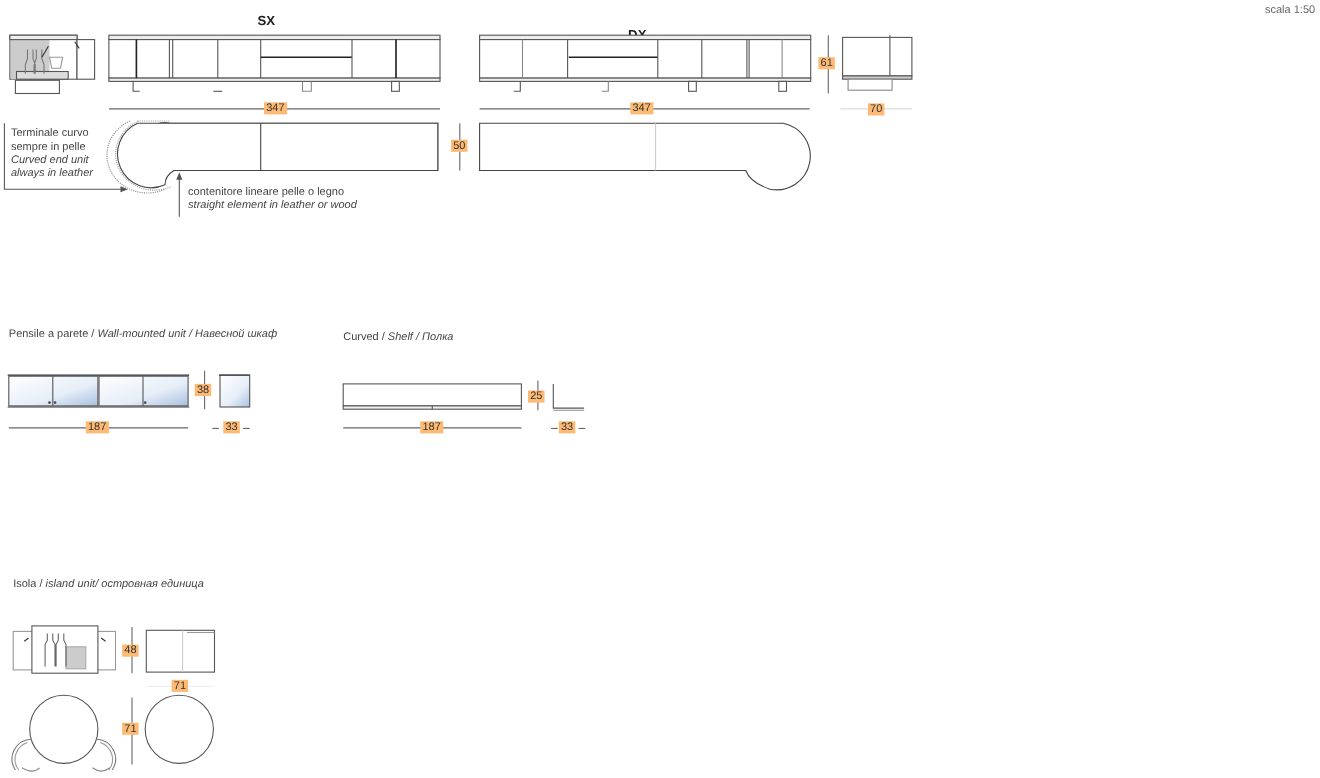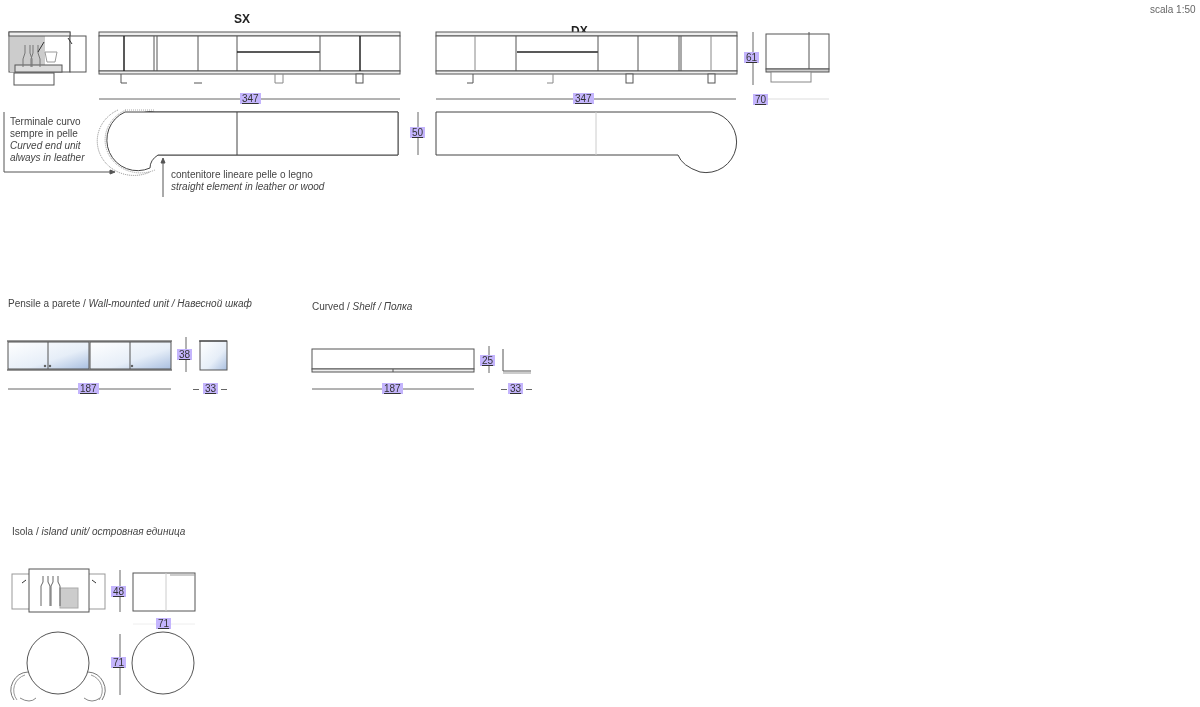--- a/index.html
+++ b/index.html
@@ -2,21 +2,21 @@
 <html><head>
 <meta charset="utf-8">
 <style>
   html, body { margin:0; padding:0; background:#ffffff; }
   body { width:1200px; height:707px; position:relative; overflow:hidden;
          font-family:"Liberation Sans", sans-serif; color:#333; }
   .abs { position:absolute; }
   .lbl { font-size:10px; color:#444; white-space:nowrap; line-height:12px; }
   .lbl i { font-style:italic; }
   .hdr { font-size:12px; font-weight:bold; color:#222; }
-  .dim { font-size:10px; color:#333; background:#c4b5fd; padding:0 2px;text-decoration:underline; }
+  .dim { font-size:10px; color:#333; background:#fdba74; padding:0 2px; }
   svg { position:absolute; left:0; top:0; }
 </style>
 </head>
 <body>
 
 <div class="abs lbl" style="left:1150px; top:4px; color:#666;">scala 1:50</div>
 
 <div class="abs hdr" style="left:234px; top:12px;">SX</div>
 <div class="abs hdr" style="left:571px; top:24px;">DX</div>
 
@@ -172,21 +172,21 @@
     <path d="M84 698 Q92 704 100 698" stroke="#888"></path>
   </g>
   <line x1="120" y1="634" x2="120" y2="695" stroke="#666"></line>
   <circle cx="163" cy="663" r="31" stroke="#555" fill="none"></circle>
   <line x1="133" y1="624" x2="195" y2="624" stroke="#eee"></line>
 </svg>
 
 <div class="abs dim" style="left:240px; top:93px;">347</div>
 <div class="abs dim" style="left:573px; top:93px;">347</div>
 <div class="abs dim" style="left:744px; top:52px;">61</div>
-<div class="abs dim" style="left:753px; top:94px;">70</div>
+<div class="abs dim" style="left:789px; top:94px;">70</div>
 <div class="abs dim" style="left:410px; top:127px;">50</div>
 
 <div class="abs lbl" style="left:10px; top:116px;">
   <div>Terminale curvo</div>
   <div>sempre in pelle</div>
   <div style="font-style:italic;">Curved end unit</div>
   <div style="font-style:italic;">always in leather</div>
 </div>
 <div class="abs lbl" style="left:171px; top:169px;">
   <div>contenitore lineare pelle o legno</div>

